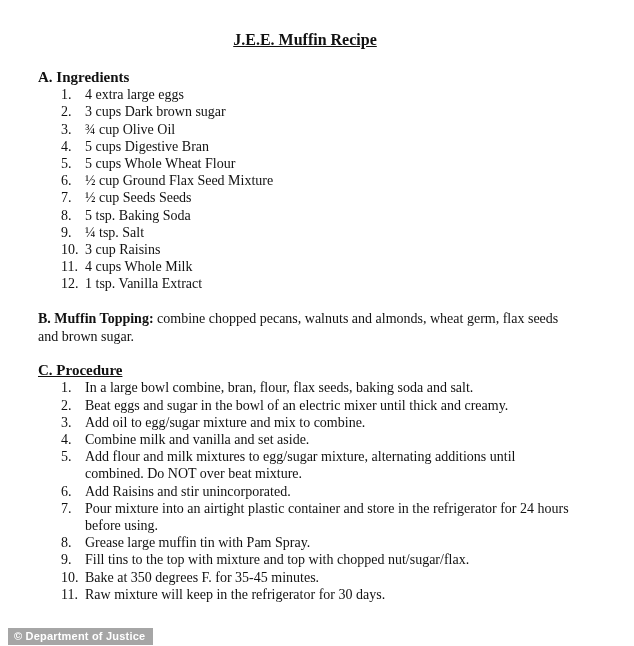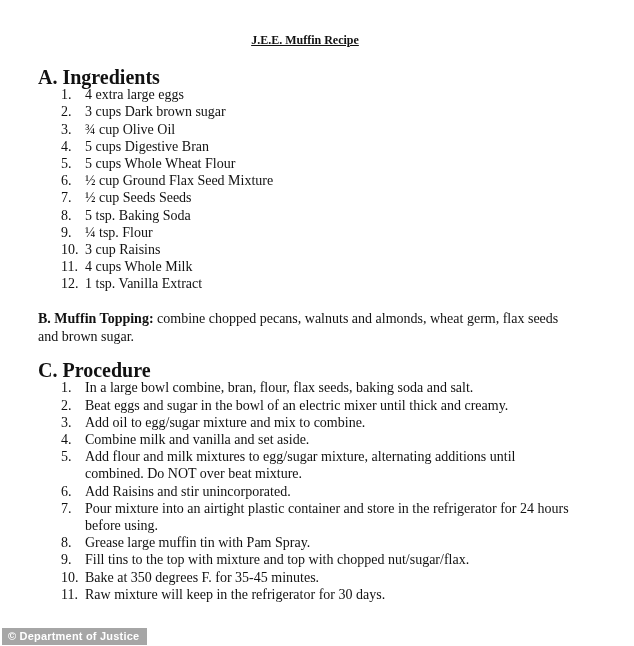--- a/index.html
+++ b/index.html
@@ -14,34 +14,34 @@
     font-family: "Liberation Serif", "DejaVu Serif", serif;
     font-size: 14px;
     position: relative;
     overflow: hidden;
   }
   .page {
     padding: 31px 62px 0 38px;
   }
   .doc-title {
     margin: 0;
-    font-size: 12px;
+    font-size: 16px;
     line-height: 18px;
     font-weight: bold;
     text-decoration: underline;
     text-align: center;
   }
   .section-heading {
     margin: 0;
-    font-size: 20px;
+    font-size: 15px;
     line-height: 17.2px;
     font-weight: bold;
   }
   .heading-a { margin-top: 20px; }
-  .heading-c { margin-top: 16px; }
+  .heading-c { margin-top: 16px; text-decoration: underline; }
   .num-list {
     margin: 0;
     padding: 0;
   }
   .row {
     display: flex;
     line-height: 17.2px;
   }
   .num {
     flex: 0 0 24px;
@@ -53,21 +53,21 @@
   .topping-para {
     margin: 17.5px 0 0 0;
     line-height: 18px;
     max-width: 538px;
   }
   .topping-lead {
     font-weight: bold;
   }
   .watermark {
     position: absolute;
-    left: 2px;
+    left: 8px;
     top: 628px;
     background: #a6a6a6;
     color: #ffffff;
     font-family: "Liberation Sans", sans-serif;
     font-size: 11px;
     font-weight: bold;
     line-height: 13px;
     padding: 2px 8px 2px 6px;
     letter-spacing: 0.2px;
   }
@@ -109,21 +109,21 @@
       <div class="row">
         <span class="num">7.</span>
         <span class="txt">½ cup Seeds Seeds</span>
       </div>
       <div class="row">
         <span class="num">8.</span>
         <span class="txt">5 tsp. Baking Soda</span>
       </div>
       <div class="row">
         <span class="num">9.</span>
-        <span class="txt">¼ tsp. Flour</span>
+        <span class="txt">¼ tsp. Salt</span>
       </div>
       <div class="row">
         <span class="num">10.</span>
         <span class="txt">3 cup Raisins</span>
       </div>
       <div class="row">
         <span class="num">11.</span>
         <span class="txt">4 cups Whole Milk</span>
       </div>
       <div class="row">

